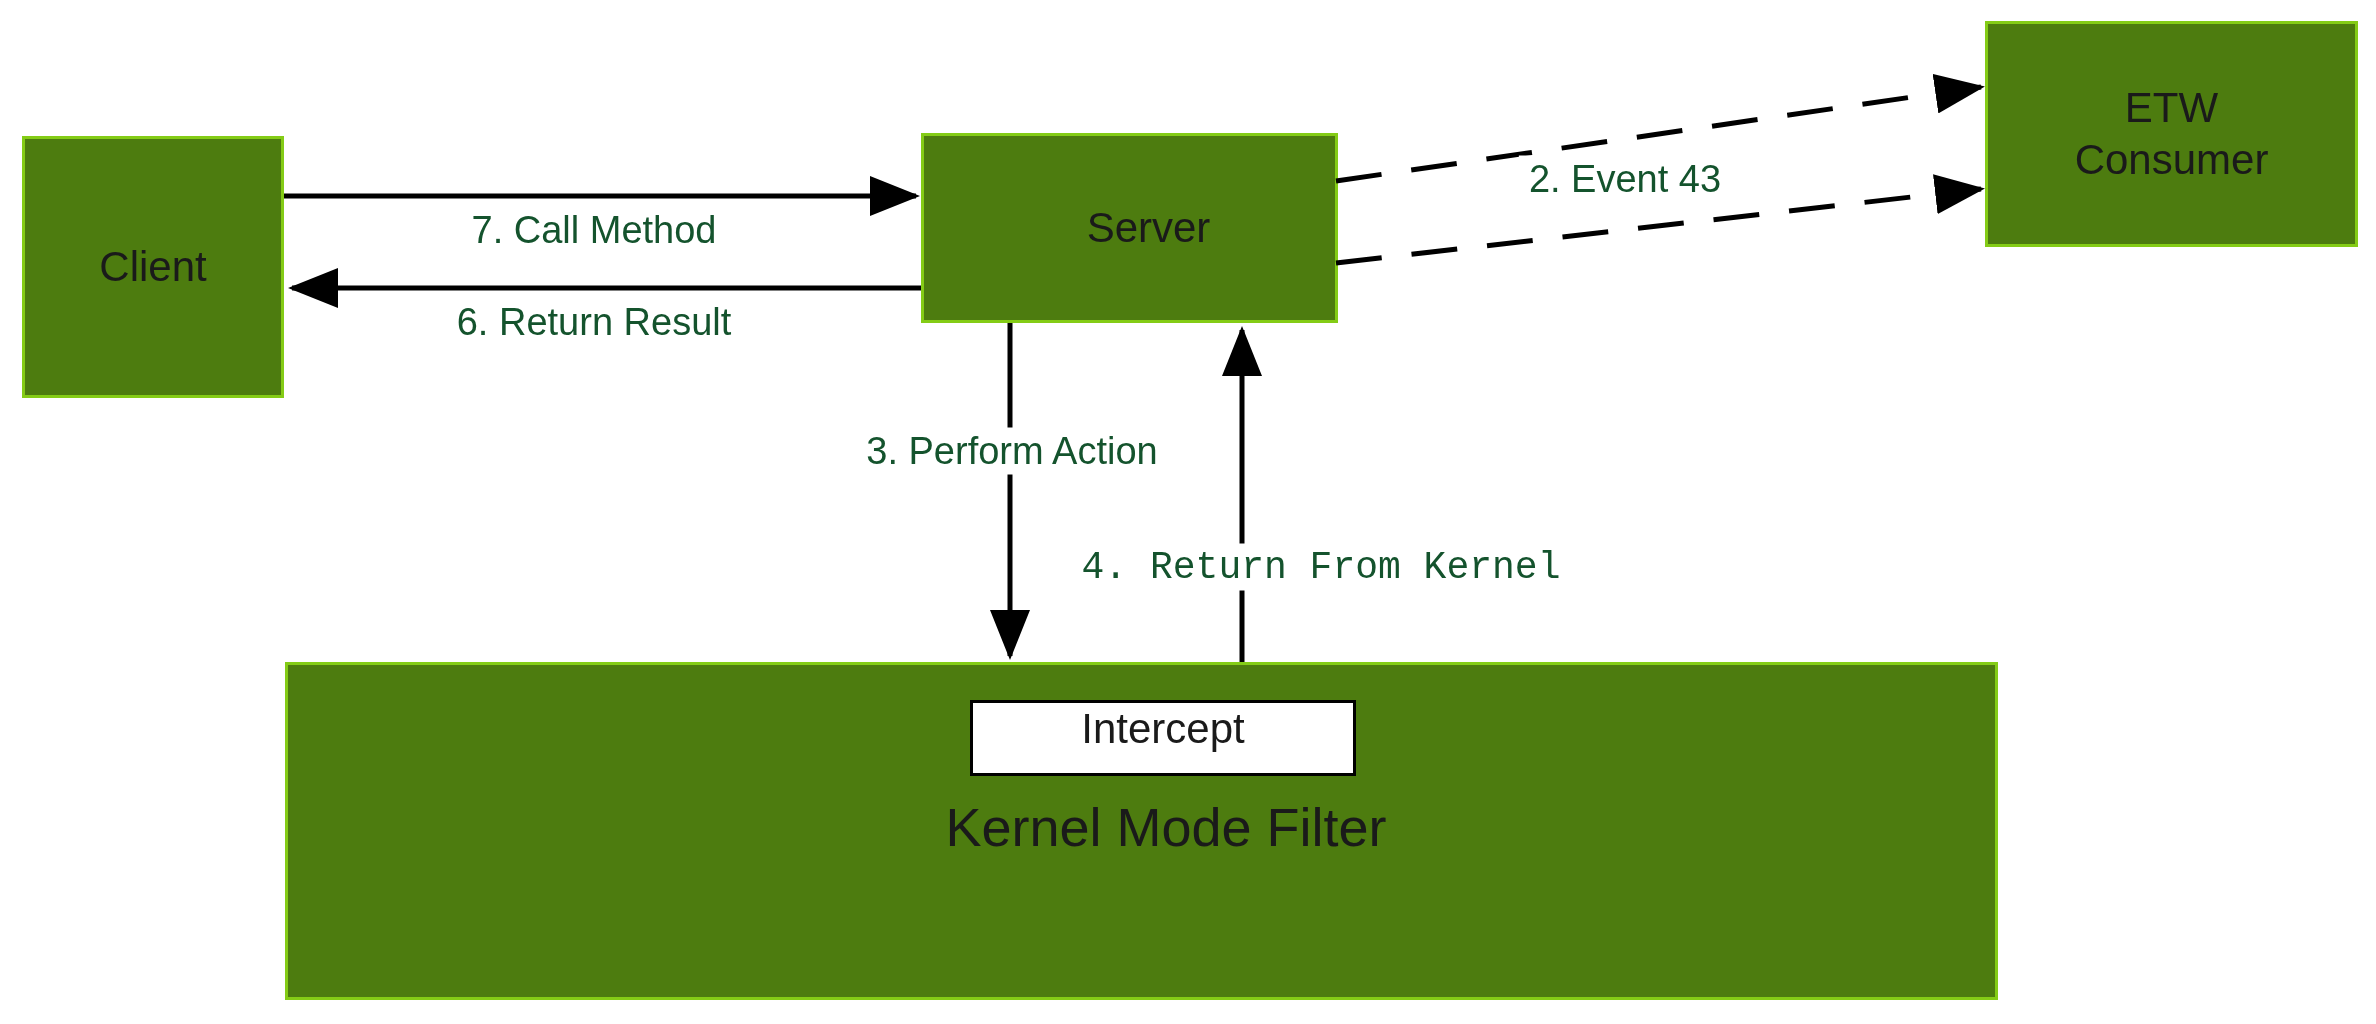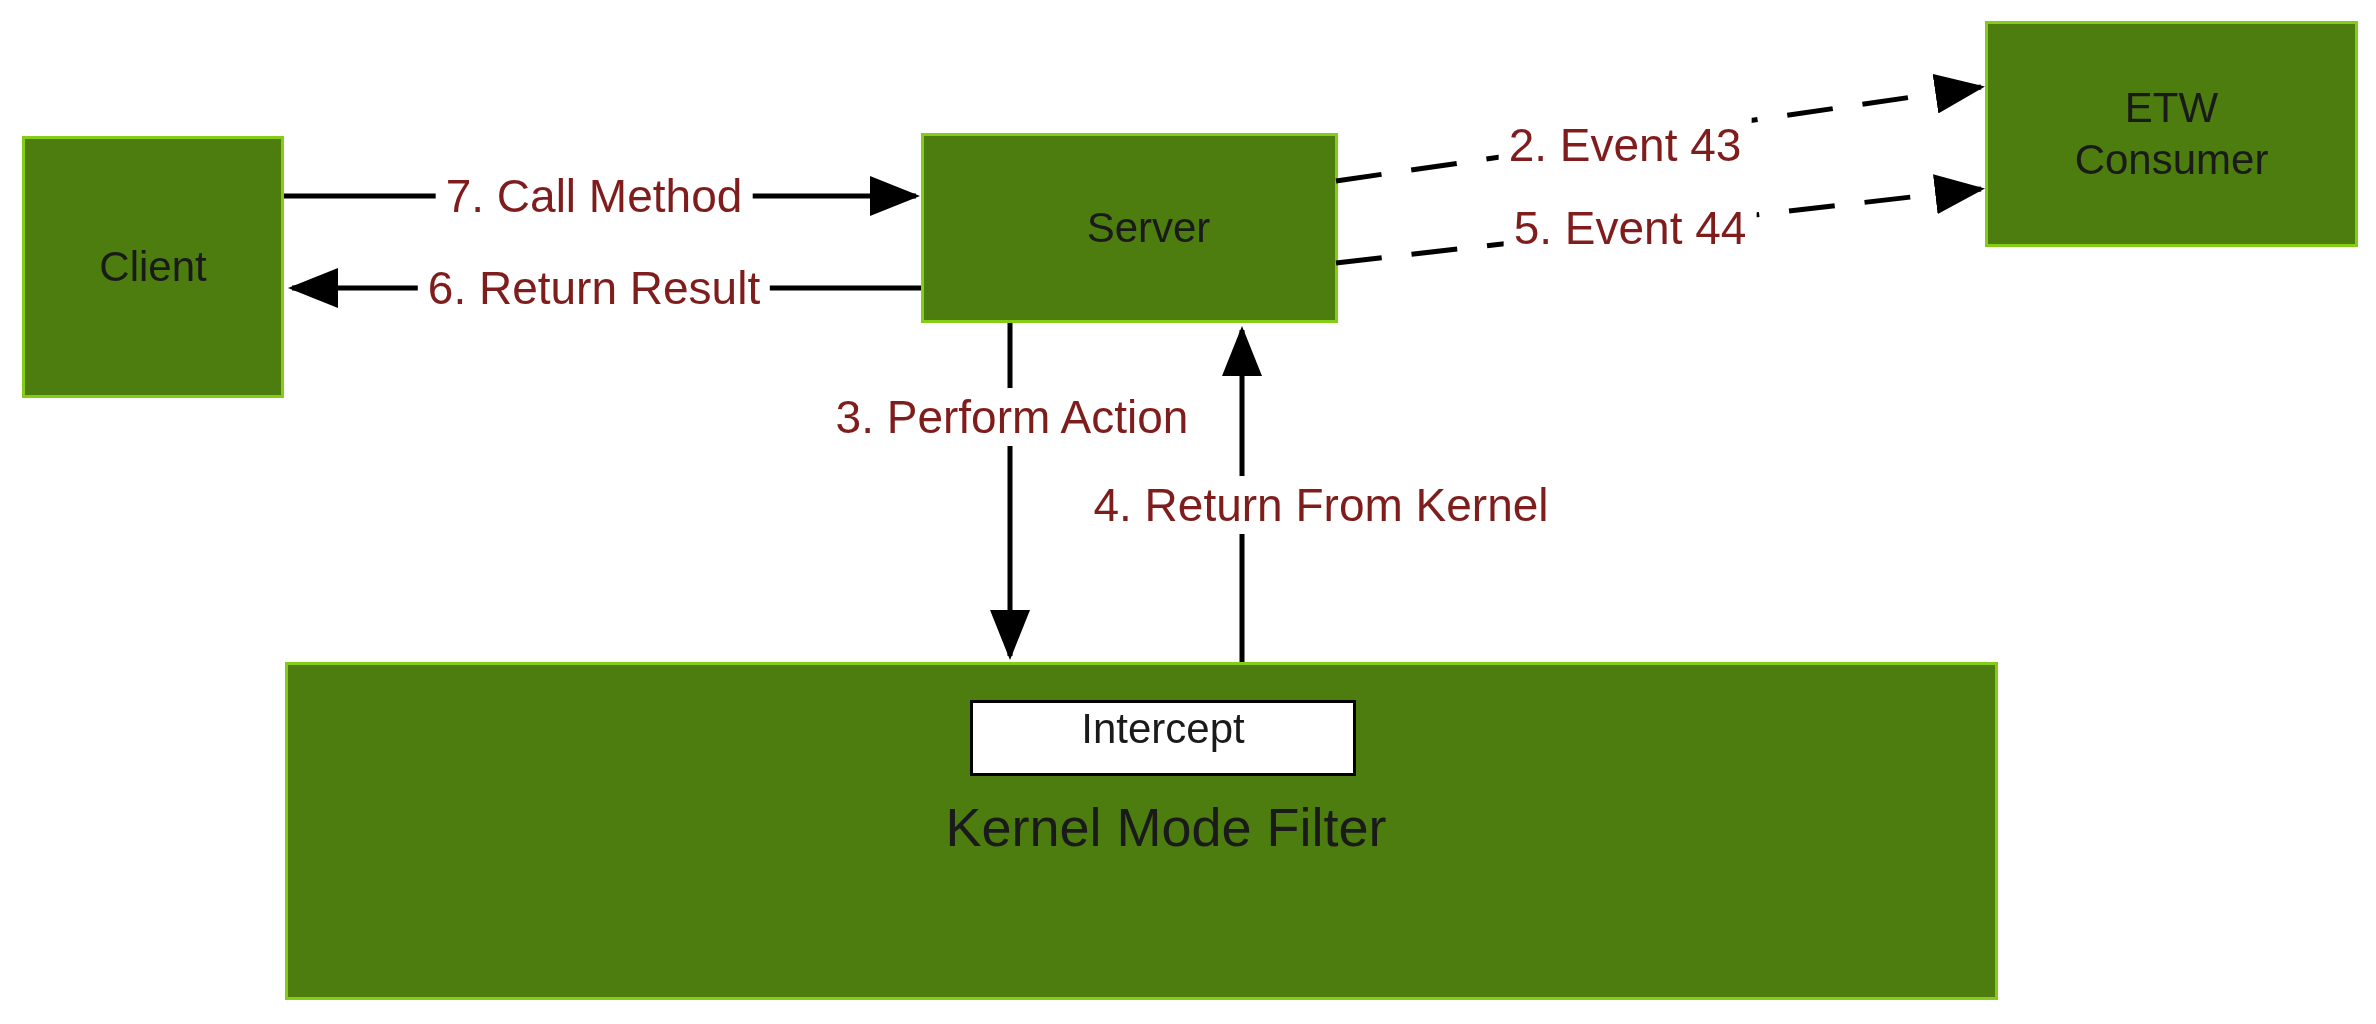--- a/index.html
+++ b/index.html
@@ -64,30 +64,31 @@
     stroke-width: 5;
     fill: none;
   }
   svg.wires line.dashed { stroke-dasharray: 46 30; }
   .edge-label {
     position: absolute;
     transform: translate(-50%, -50%);
     background: #ffffff;
     padding: 2px 10px;
     white-space: nowrap;
-    font-size: 46px;
-    color: #7f1d1d;
+    font-size: 38px;
+    color: #14532d;
     z-index: 3;
+    margin-top: 34px;
   }
   #label-call-method        { left: 594px;  top: 196px; }
   #label-return-result      { left: 594px;  top: 288px; }
   #label-event-43           { left: 1625px; top: 145px; }
   #label-event-44           { left: 1630px; top: 228px; }
   #label-perform-action     { left: 1012px; top: 417px; }
-  #label-return-from-kernel { left: 1321px; top: 505px; }
+  #label-return-from-kernel { left: 1321px; top: 533px; font-family: Liberation Mono, monospace; }
 </style>
 </head>
 <body>
 
 <div id="canvas">
 
   <div class="node" id="node-client">
     <span>Client</span>
   </div>
 
@@ -127,17 +128,16 @@
   </svg>
 
   <div class="edge-label" id="label-call-method">7. Call Method</div>
 
   <div class="edge-label" id="label-event-43">2. Event 43</div>
 
   <div class="edge-label" id="label-perform-action">3. Perform Action</div>
 
   <div class="edge-label" id="label-return-from-kernel">4. Return From Kernel</div>
 
-  <div class="edge-label" id="label-event-44">5. Event 44</div>
 
   <div class="edge-label" id="label-return-result">6. Return Result</div>
 
 </div>
 
 </body></html>

